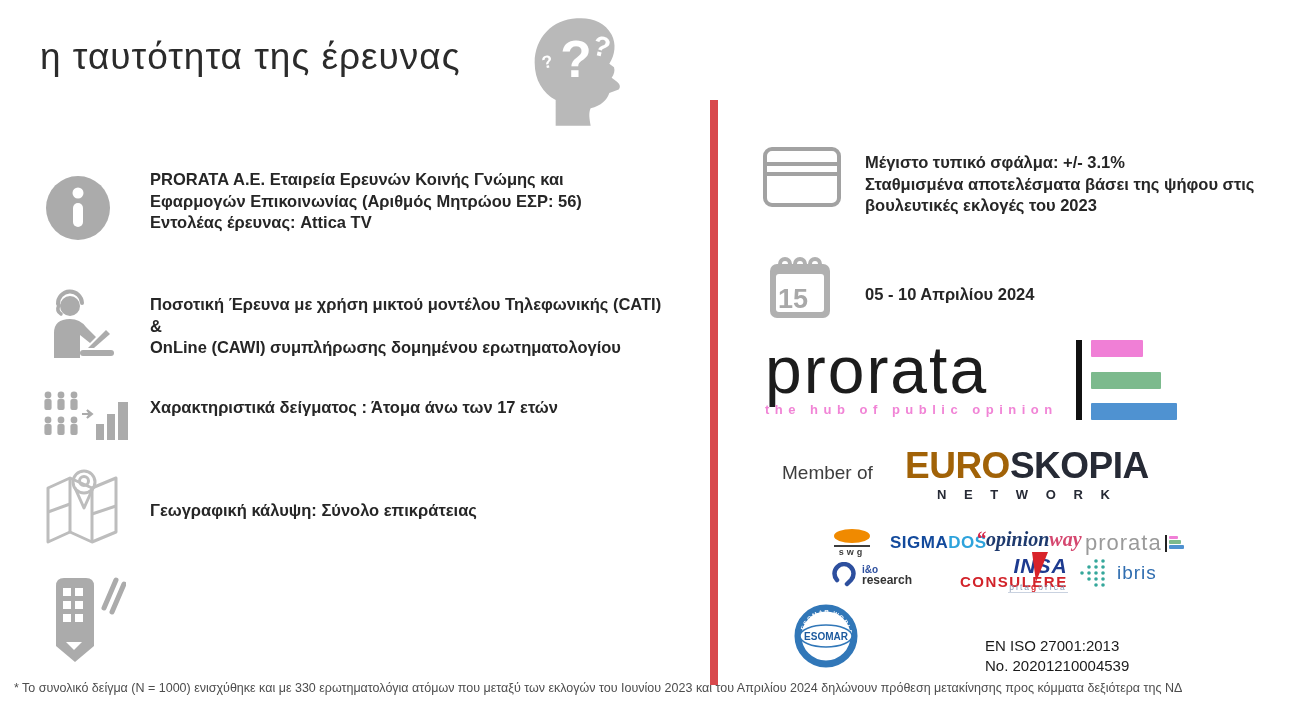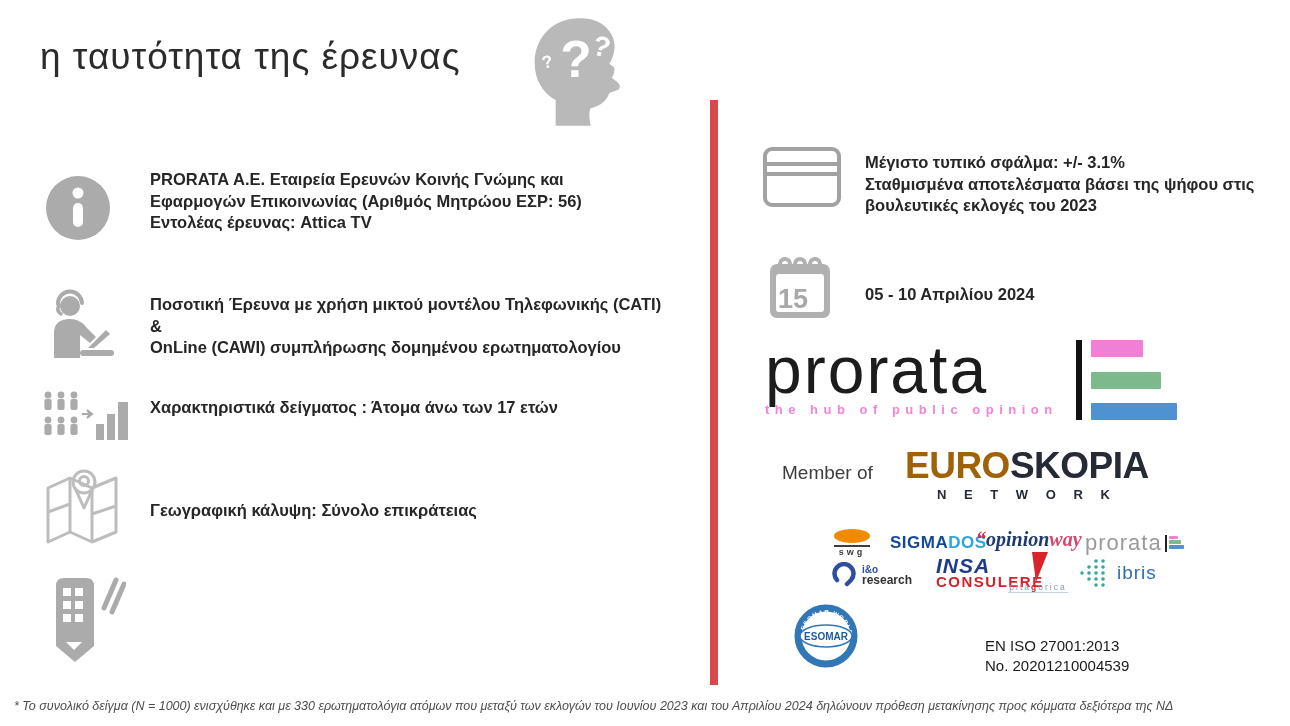--- a/index.html
+++ b/index.html
@@ -58,39 +58,39 @@
   .mini-bars .vline { width:2.5px; height:17px; background:#222; }
   .mini-bars .stack { display:flex; flex-direction:column; margin-left:2px; }
   .mini-bars i { display:block; height:3.5px; margin-top:1.2px; border-radius:1px; }
   .mini-bars .p { width:9px;  background:#f07fd6; }
   .mini-bars .g { width:12px; background:#7cba8d; }
   .mini-bars .b { width:15px; background:#4f92d1; }
   .io { display:flex; align-items:center; }
   .io-text { margin-left:4px; line-height:11px; }
   .io-text .io-top { font-size:10px; font-weight:700; color:#2d4f9e; }
   .io-text .io-bot { font-size:12px; font-weight:700; color:#333333; }
-  .insa { text-align:left; line-height:16px; }
+  .insa { text-align:right; line-height:16px;margin-left:24px; }
   .insa .nm { font-size:21px; font-weight:800; font-style:italic; color:#1d3a8f; letter-spacing:1px; }
   .insa .sub { font-size:15px; font-weight:700; color:#d2232a; letter-spacing:1.5px; }
   .pita { text-align:center; }
   .pita .txt { font-size:8.5px; color:#8a99b5; letter-spacing:2px; border-bottom:1px solid #c9d2e0; }
   .pita .txt b { color:#d8232a; }
   .ibris { display:flex; align-items:center; }
   .ibris .nm { font-size:19px; font-weight:400; color:#2f6db0; margin-left:5px; letter-spacing:1px; }
 
   
   .tuv { text-align:center; line-height:30px; }
   .tuv .nm { font-size:36px; font-weight:800; letter-spacing:1px; }
   .tuv .tu { color:#1a1a1a; }
   .tuv .v { color:#d8232a; }
   .tuv .austria { font-size:15px; font-weight:700; color:#1a1a1a; letter-spacing:5px; }
   .iso { font-size:15px; font-weight:400; line-height:20px; color:#1a1a1a; }
 
   
-  .footnote { left:14px; top:699px; width:1262px; font-size:12.5px; font-style:italic; color:#4d4d4d; }
+  .footnote { left:14px; top:681px; width:1262px; font-size:12.5px; color:#4d4d4d; }
 </style>
 </head>
 <body>
 
 <div class="slide">
 
   <div class="abs title">η ταυτότητα της έρευνας</div>
 
   <div class="abs" style="left:527px; top:16px;">
     <svg width="118" height="112" viewBox="0 0 100 96">

